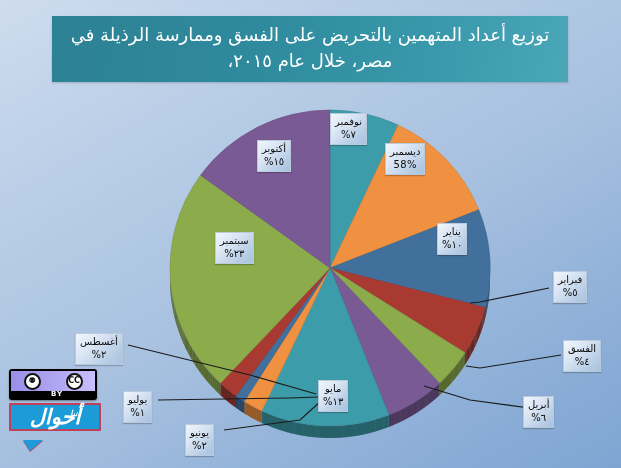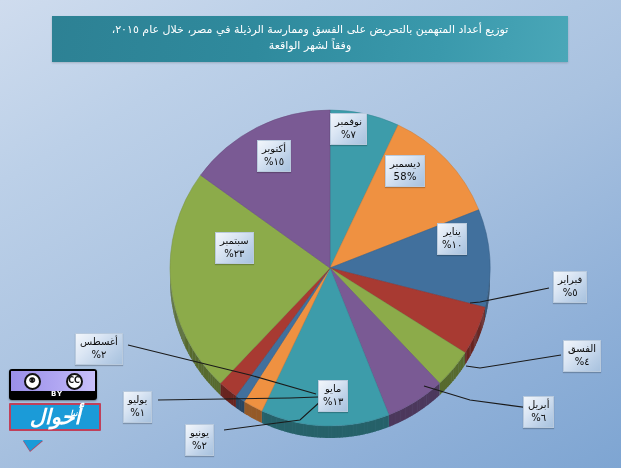--- a/index.html
+++ b/index.html
@@ -25,21 +25,21 @@
     position: absolute;
     left: 52px;
     top: 16px;
     width: 516px;
     padding: 6px 10px 8px 10px;
     box-sizing: border-box;
     background: linear-gradient(100deg, #2d8194 0%, #2f8a9d 40%, #3a99ac 75%, #4aa7b8 100%);
     color: #ffffff;
     text-align: center;
     font-family: "DejaVu Sans", sans-serif;
-    font-size: 11px;
+    font-size: 18px;
     line-height: 1.45;
     font-weight: 500;
     direction: rtl;
     box-shadow: 0 1px 2px rgba(0,0,0,0.18);
   }
 
   
   #pie-area {
     position: absolute;
     left: 0;
@@ -181,21 +181,20 @@
     filter: drop-shadow(0 1px 0 #c0405a);
   }
 </style>
 </head>
 <body>
 
 <div id="stage">
 
   <div id="title-box">
     <div>توزيع أعداد المتهمين بالتحريض على الفسق وممارسة الرذيلة في مصر، خلال عام ٢٠١٥،</div>
-    <div>وفقاً لشهر الواقعة</div>
   </div>
 
   <div id="pie-area">
     <svg class="chart" id="chart-svg" viewBox="0 0 621 468">
       <defs>
         <filter id="pieShadow" x="-20%" y="-20%" width="150%" height="150%">
           <feDropShadow dx="2" dy="3" stdDeviation="2.5" flood-color="#2b4a70" flood-opacity="0.35"></feDropShadow>
         </filter>
       </defs>
       <g id="pie-depth">
@@ -405,21 +404,21 @@
           <path d="M552,411 L470,400 L424,386" fill="none" stroke="#1a1a1a" stroke-width="1.1"></path>
           <path d="M224,430 L300,420 L322,400" fill="none" stroke="#1a1a1a" stroke-width="1.1"></path>
           <path d="M158,400 L290,398 L318,397" fill="none" stroke="#1a1a1a" stroke-width="1.1"></path>
           <path d="M128,345 L250,375 L316,394" fill="none" stroke="#1a1a1a" stroke-width="1.1"></path>
         </g>
     </svg>
   </div>
 
   <div id="labels-layer">
       <div class="dlabel" style="left: 330px; top: 113px;"><span>نوفمبر</span><span class="pct">٧%</span></div>
-      <div class="dlabel" style="left: 385px; top: 155px;"><span>ديسمبر</span><span class="pct">58%</span></div>
+      <div class="dlabel" style="left: 385px; top: 143px;"><span>ديسمبر</span><span class="pct">58%</span></div>
       <div class="dlabel" style="left: 437px; top: 223px;"><span>يناير</span><span class="pct">١٠%</span></div>
       <div class="dlabel" style="left: 553px; top: 271px;"><span>فبراير</span><span class="pct">٥%</span></div>
       <div class="dlabel" style="left: 563px; top: 340px;"><span>الفسق</span><span class="pct">٤%</span></div>
       <div class="dlabel" style="left: 523px; top: 396px;"><span>أبريل</span><span class="pct">٦%</span></div>
       <div class="dlabel" style="left: 318px; top: 360px; margin-top: 20px;"><span>مايو</span><span class="pct">١٣%</span></div>
       <div class="dlabel" style="left: 185px; top: 424px;"><span>يونيو</span><span class="pct">٢%</span></div>
       <div class="dlabel" style="left: 123px; top: 391px;"><span>يوليو</span><span class="pct">١%</span></div>
       <div class="dlabel" style="left: 75px; top: 333px;"><span>أغسطس</span><span class="pct">٢%</span></div>
       <div class="dlabel" style="left: 215px; top: 232px;"><span>سبتمبر</span><span class="pct">٢٣%</span></div>
       <div class="dlabel" style="left: 257px; top: 140px;"><span>أكتوبر</span><span class="pct">١٥%</span></div>

